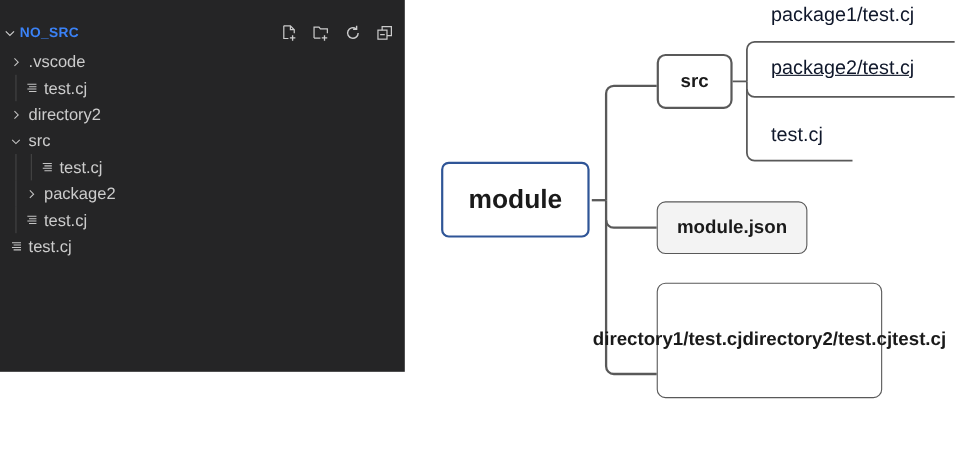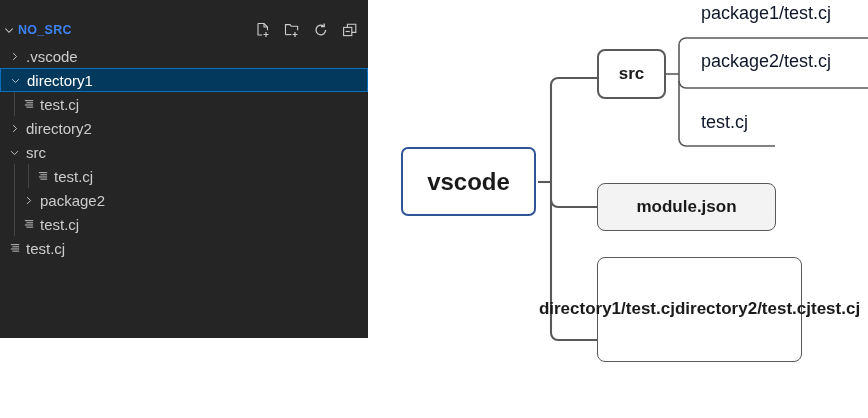--- a/index.html
+++ b/index.html
@@ -83,36 +83,36 @@
     left:33px;top:147px;width:135px;height:69px;
     border:2px solid #2f5597;border-radius:7px;background:#ffffff;
     font-size:24px;
   }
   #box-src{
     left:229px;top:49px;width:69px;height:50px;
     border:2px solid #595959;border-radius:8px;background:#ffffff;
     font-size:17px;
   }
   #box-modulejson{
-    left:229px;top:183px;width:179px;height:48px;
+    left:229px;top:183px;width:137px;height:48px;
     border:1.6px solid #595959;border-radius:8px;background:#f3f3f3;
     font-size:17px;
   }
   #box-dirs{
     left:229px;top:257px;width:205px;height:105px;
     border:1.6px solid #595959;border-radius:8px;background:#ffffff;
     font-size:17px;line-height:1.45;
     flex-direction:row;
   }
   .leaf{
     position:absolute;font-weight:normal;color:#0f172a;
     font-size:18px;white-space:nowrap;
   }
   #leaf-p1{left:333px;top:3px;}
-  #leaf-p2{left:333px;top:51px;}
+  #leaf-p2{left:333px;top:51px;text-decoration:underline;}
   #leaf-tc{left:333px;top:112px;}
 </style>
 </head>
 <body>
 
 <div id="explorer">
 
   <div id="explorer-header">
     <span class="hdr-chevron">
       <svg width="12" height="12" viewBox="0 0 16 16">
@@ -155,28 +155,20 @@
 
   <div id="tree">
       <div class="row">
         <span class="twisty" style="margin-left: 6px;">
           <svg width="11" height="11" viewBox="0 0 16 16">
             <path d="M6 3 L11 8 L6 13" fill="none" stroke="currentColor" stroke-width="1.4"></path>
           </svg>
         </span>
         <span class="label">.vscode</span>
       </div>
-      <div class="row selected">
-        <span class="twisty" style="margin-left: 6px;">
-          <svg width="11" height="11" viewBox="0 0 16 16">
-            <path d="M3 6 L8 11 L13 6" fill="none" stroke="currentColor" stroke-width="1.4"></path>
-          </svg>
-        </span>
-        <span class="label">directory1</span>
-      </div>
       <div class="row">
         <span class="guide" style="left: 14px;"></span>
         <span class="fileico" style="margin-left: 20px;">
           <svg width="12" height="12" viewBox="0 0 16 16">
             <path d="M2.5 3.5 H13.5 M4.5 6.4 H13.5 M2.5 9.3 H13.5 M4.5 12.2 H13.5" fill="none" stroke="currentColor" stroke-width="1.25"></path>
           </svg>
         </span>
         <span class="label">test.cj</span>
       </div>
       <div class="row">
@@ -253,21 +245,21 @@
       <path d="M298 74 H311"></path>
 
       <path d="M311 74 V45 a7 7 0 0 1 7 -7 H500"></path>
 
       <path d="M311 74 V81 a7 7 0 0 0 7 7 H500"></path>
 
       <path d="M311 81 V139 a7 7 0 0 0 7 7 H407"></path>
     </g>
   </svg>
 
-  <div class="dbox" id="box-module">vscode</div>
+  <div class="dbox" id="box-module">module</div>
   <div class="dbox" id="box-src">src</div>
   <div class="dbox" id="box-modulejson">module.json</div>
 
   <div class="dbox" id="box-dirs">
     <span>directory1/test.cj</span>
     <span>directory2/test.cj</span>
     <span>test.cj</span>
   </div>
 
   <div class="leaf" id="leaf-p1">package1/test.cj</div>

